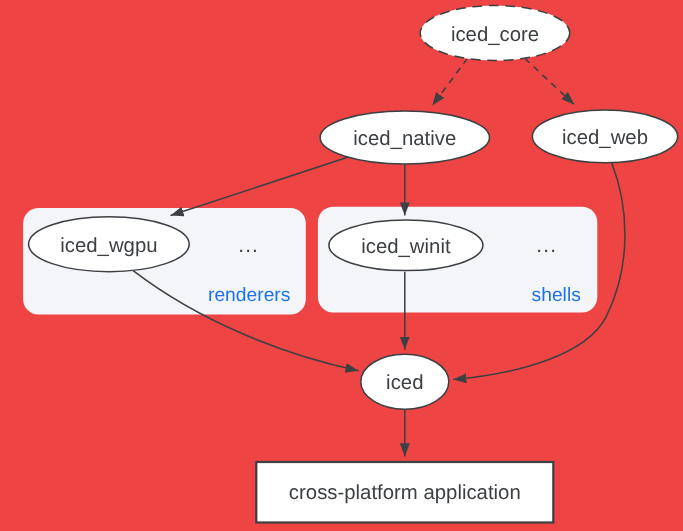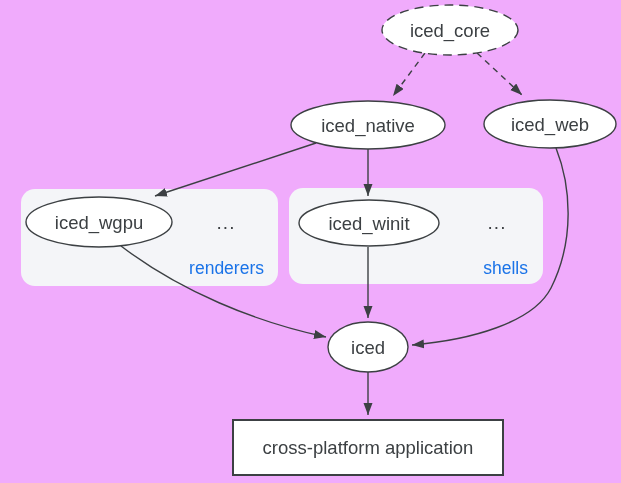--- a/index.html
+++ b/index.html
@@ -4,21 +4,21 @@
 <style>
   html, body {
     margin: 0;
     padding: 0;
     background: #ffffff;
   }
   .stage {
     position: relative;
     width: 621px;
     height: 483px;
-    background: #f0abfc;
+    background: #ef4444;
     overflow: hidden;
     font-family: "Liberation Sans", sans-serif;
   }
   svg { display: block; }
 
   .group-box {
     fill: #f4f5f8;
     stroke: none;
   }
   .edge {

